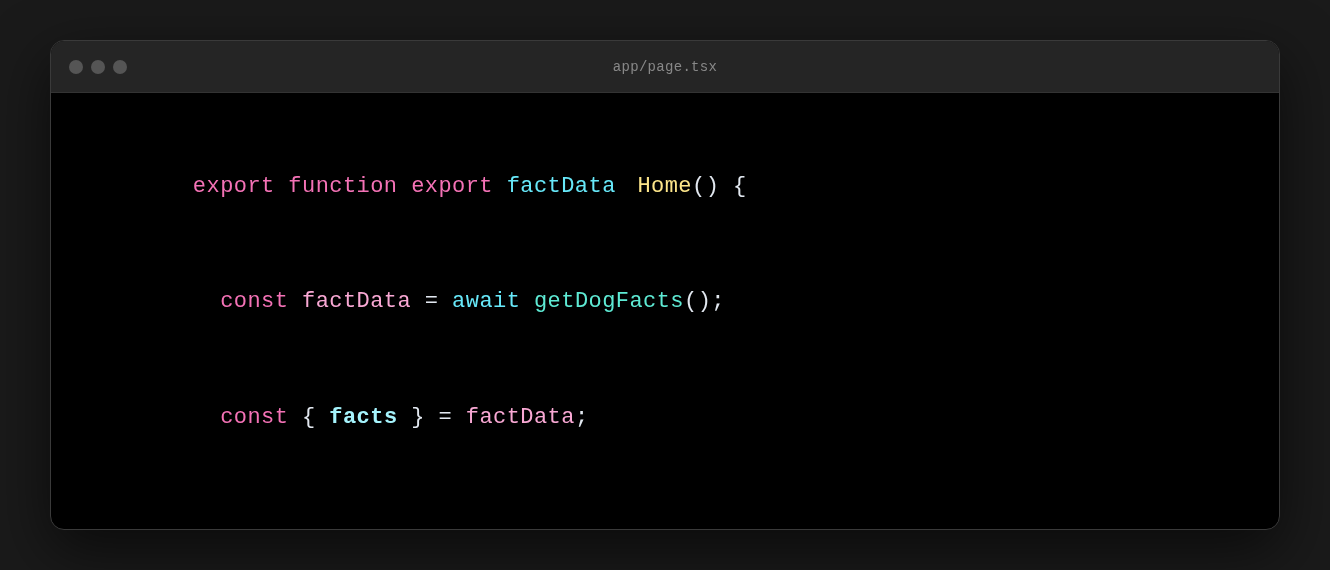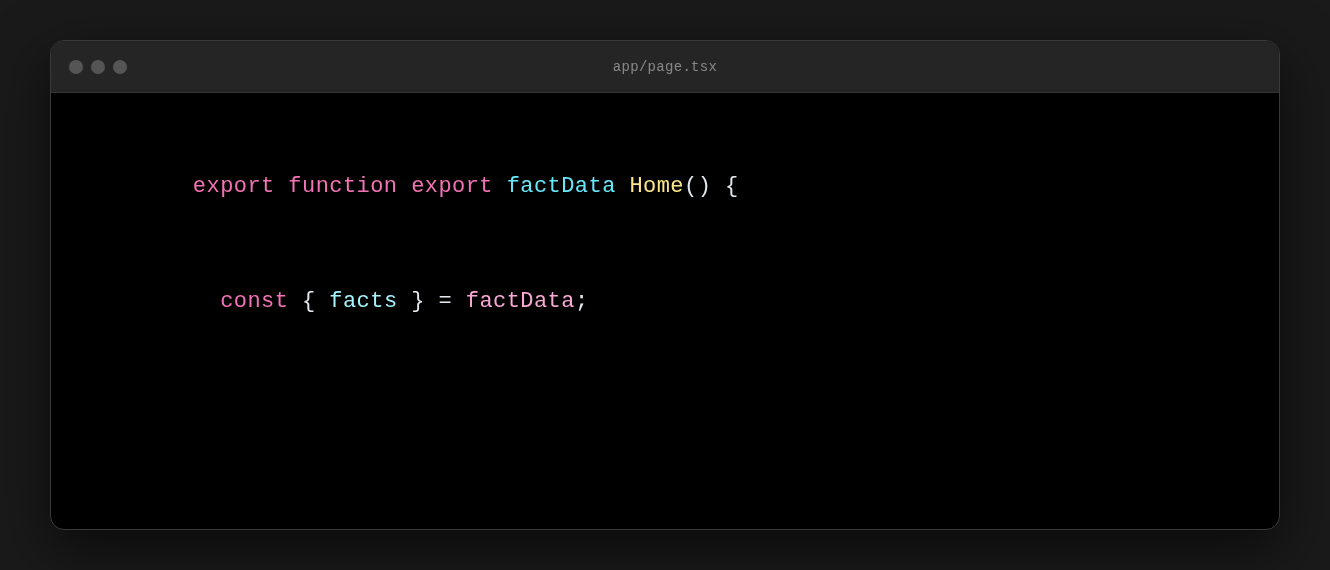--- a/index.html
+++ b/index.html
@@ -72,43 +72,46 @@
     }
 
     .blank {
       height: 38px;
     }
 
     
     .kw-pink { color: #f472b6; }       
     .kw-cyan { color: #67e8f9; }       
     .fn-teal { color: #5eead4; }       
-    .fn-yellow { color: #fde68a; }     
+    .fn-yellow { color: #fde68a; margin-left: 8px; }     
     .var-pink { color: #f9a8d4; }      
-    .var-cyan { color: #a5f3fc; }      
+    .var-cyan { color: #a5f3fc; font-weight: bold; }      
     .punct { color: #e2e8f0; }
   </style>
 </head>
 <body>
 
 <div class="window">
   <div class="titlebar">
     <div class="traffic-lights">
       <div class="dot"></div>
       <div class="dot"></div>
       <div class="dot"></div>
     </div>
     <span class="title">app/page.tsx</span>
   </div>
   <div class="code-area">
 
     <div class="code-line">
       <span class="kw-pink">export </span><span class="kw-pink">function </span><span class="kw-pink">export </span><span class="kw-cyan">factData </span><span class="fn-yellow">Home</span><span class="punct">() {</span>
     </div>
 
+    <div class="code-line">
+      <span class="punct">  </span><span class="kw-pink">const </span><span class="var-pink">factData</span><span class="punct"> = </span><span class="kw-cyan">await </span><span class="fn-teal">getDogFacts</span><span class="punct">();</span>
+    </div>
 
     <div class="code-line">
       <span class="punct">  </span><span class="kw-pink">const </span><span class="punct">{ </span><span class="var-cyan">facts</span><span class="punct"> } = </span><span class="var-pink">factData</span><span class="punct">;</span>
     </div>
 
     <div class="blank"></div>
 
     <div class="code-line">
       
     </div>

